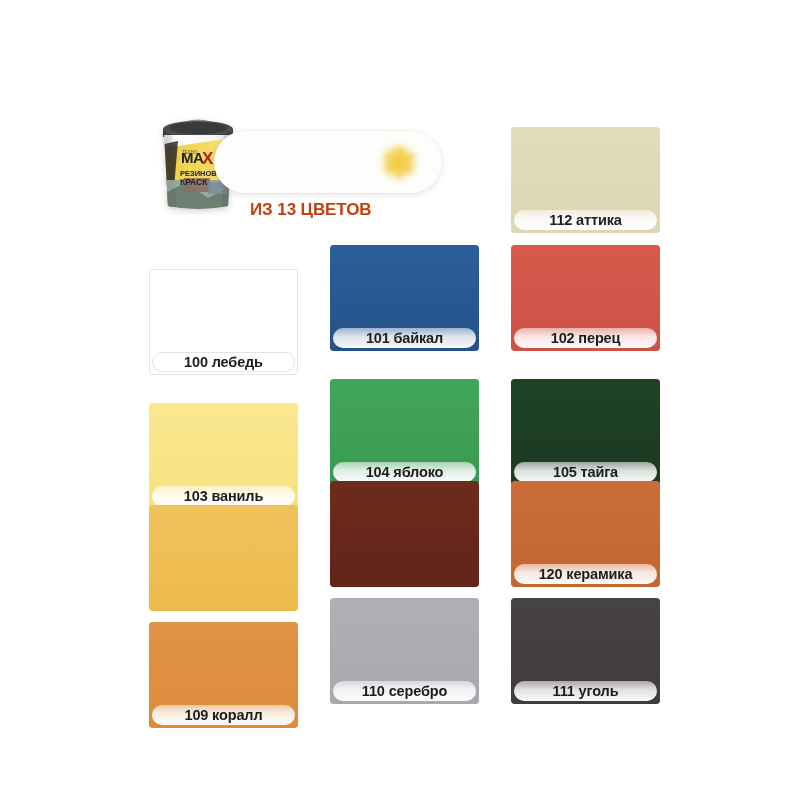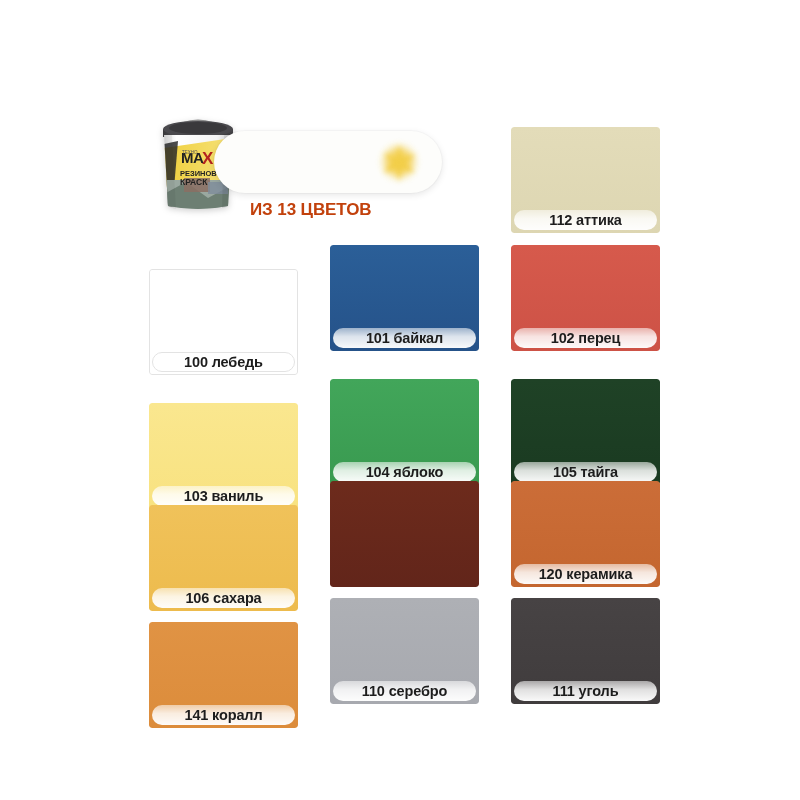--- a/index.html
+++ b/index.html
@@ -237,32 +237,31 @@
       <div class="swatch col-1 row-1">
         <div class="fill" style="background: linear-gradient(rgb(66, 166, 90) 0%, rgb(57, 154, 80) 100%);"></div>
         <div class="label-pill">104 яблоко</div>
       </div>
       <div class="swatch col-2 row-1">
         <div class="fill" style="background: linear-gradient(rgb(31, 66, 38) 0%, rgb(26, 58, 33) 100%);"></div>
         <div class="label-pill">105 тайга</div>
       </div>
       <div class="swatch col-0 row-2">
         <div class="fill" style="background: linear-gradient(rgb(240, 194, 90) 0%, rgb(237, 187, 77) 100%);"></div>
-        <div class="label-pill">106 сахара</div>
       </div>
       <div class="swatch col-1 row-2">
         <div class="fill" style="background: linear-gradient(rgb(109, 43, 28) 0%, rgb(98, 37, 26) 100%);"></div>
       </div>
       <div class="swatch col-2 row-2">
         <div class="fill" style="background: linear-gradient(rgb(203, 109, 56) 0%, rgb(196, 102, 47) 100%);"></div>
         <div class="label-pill">120 керамика</div>
       </div>
       <div class="swatch col-0 row-3">
         <div class="fill" style="background: linear-gradient(rgb(224, 147, 68) 0%, rgb(220, 140, 59) 100%);"></div>
-        <div class="label-pill">141 коралл</div>
+        <div class="label-pill">109 коралл</div>
       </div>
       <div class="swatch col-1 row-3">
         <div class="fill" style="background: linear-gradient(rgb(174, 176, 181) 0%, rgb(167, 169, 175) 100%);"></div>
         <div class="label-pill">110 серебро</div>
       </div>
       <div class="swatch col-2 row-3">
         <div class="fill" style="background: linear-gradient(rgb(71, 67, 68) 0%, rgb(64, 60, 61) 100%);"></div>
         <div class="label-pill">111 уголь</div>
       </div>
     </div>

